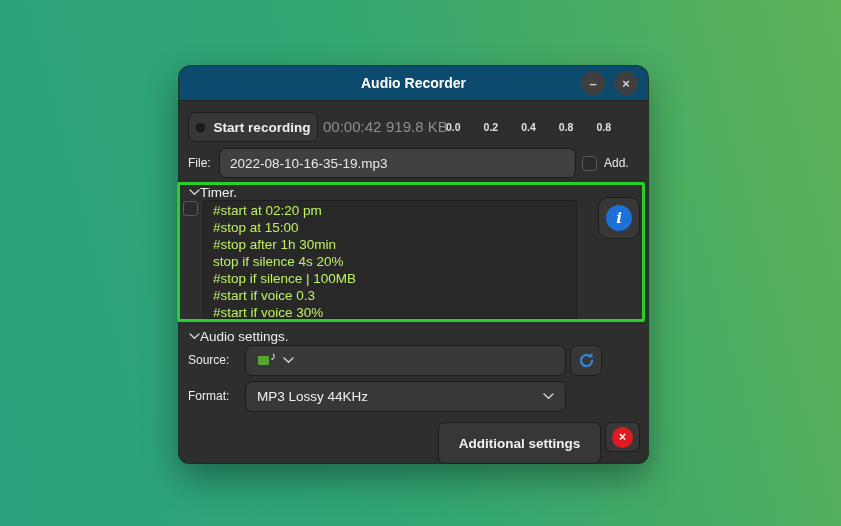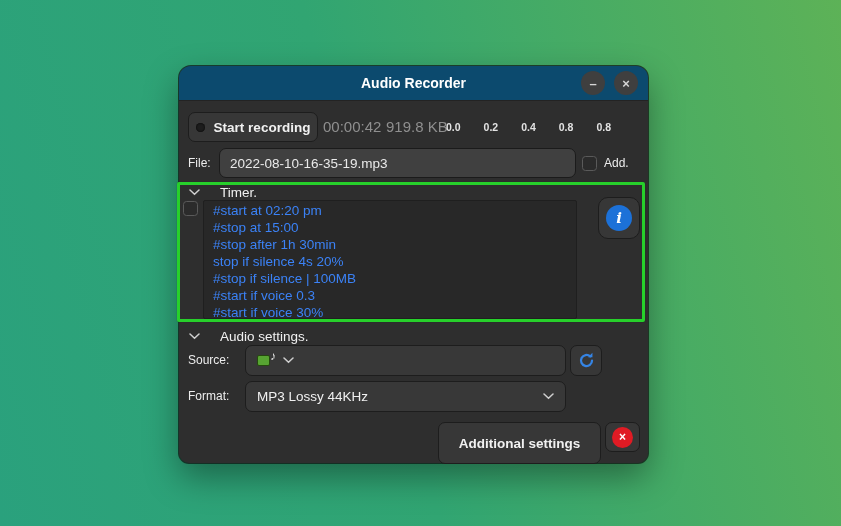--- a/index.html
+++ b/index.html
@@ -53,30 +53,30 @@
     color: #e9e9e9; font-size: 13.5px; padding: 0 10px;
     font-family: "Liberation Sans", sans-serif;
   }
   .checkbox {
     position: absolute; width: 15px; height: 15px;
     background: #2b2b2b; border: 1px solid #5a5a5a; border-radius: 3.5px;
   }
   .add-checkbox { left: 403px; top: 90px; }
   .add-label { left: 425px; top: 90px; }
   
-  .expander { position: absolute; display: flex; align-items: center; gap: 20px; color: #f0f0f0; font-size: 13.5px; }
+  .expander { position: absolute; display: flex; align-items: center; gap: 0; color: #f0f0f0; font-size: 13.5px; }
   .timer-expander { left: 10px; top: 119px; }
   .audio-expander { left: 10px; top: 263px; }
   .chev { display: inline-flex; }
   
   .timer-checkbox { left: 4px; top: 135px; }
   .timer-text {
     position: absolute; left: 24px; top: 134px; width: 374px; height: 119px;
     background: #282828; border: 1px solid #1f1f1f; border-radius: 2px;
-    color: #3b82f6; font-size: 13.5px; line-height: 17px; padding: 1px 0 0 9px;
+    color: #bef264; font-size: 13.5px; line-height: 17px; padding: 1px 0 0 9px;
     overflow: hidden;
   }
   .info-btn { position: absolute; left: 419px; top: 131px; width: 42px; height: 42px; border-radius: 10px; }
   .info-circle {
     width: 26px; height: 26px; border-radius: 50%; background: #1c71d8;
     color: #ffffff; display: flex; align-items: center; justify-content: center;
     font-size: 15px; font-weight: 700; font-family: "DejaVu Serif", serif; font-style: italic;
   }
   .green-annotation {
     position: absolute; left: -2px; top: 116px; width: 468px; height: 140px;

